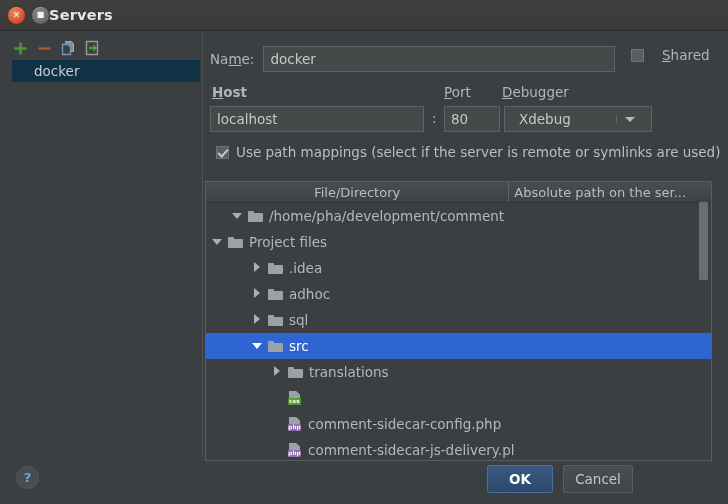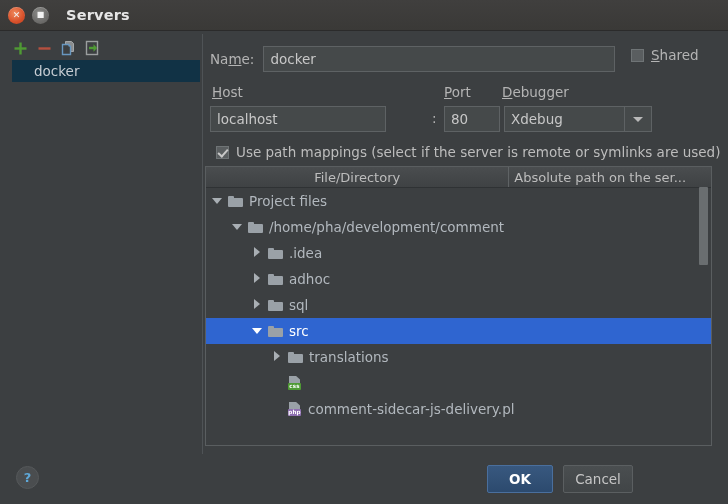--- a/index.html
+++ b/index.html
@@ -30,21 +30,20 @@
     margin-left: 7px;
     display: flex; align-items: center; justify-content: center;
     font-size: 9px; color: #f2f2f2;
     box-shadow: inset 0 1px 0 rgba(255,255,255,0.22);
   }
   .wbtn.close { background: radial-gradient(circle at 40% 35%, #f08a5d 0%, #d8502a 60%, #bc3f1f 100%); margin-left: 8px;}
   .wbtn.max   { background: radial-gradient(circle at 40% 35%, #8a8a88 0%, #6d6c6a 60%, #5b5a58 100%); }
   .wbtn .glyph { line-height: 1; font-family: "DejaVu Sans", sans-serif; }
   .wbtn.max .glyph { font-size: 8px; }
   .title-text {
-    margin-left: 17px;
     font-size: 14.5px; font-weight: bold;
     color: #e6e6e6;
     letter-spacing: 0.2px;
   }
 
   
   .left-toolbar {
     position: absolute; left: 8px; top: 36px;
     width: 190px; height: 24px;
     display: flex; align-items: center;
@@ -109,35 +108,35 @@
     content: "";
     position: absolute;
     left: 3px; top: 0px;
     width: 4px; height: 8px;
     border: solid #c9c9c9;
     border-width: 0 2px 2px 0;
     transform: rotate(42deg);
   }
   .shared-wrap {
     position: absolute; left: 421px; top: 13px;
-    display: flex; align-items: center; gap: 7px;
+    display: flex; align-items: center; gap: 18px;
   }
 
   .hpd-labels { position: absolute; left: 2px; top: 50px; width: 512px; height: 18px; }
-  .hpd-labels .l1 { position: absolute; left: 0px; top: 0; }
+  .hpd-labels .l1 { position: absolute; left: 0px; top: 0; font-weight: bold; }
   .hpd-labels .l2 { position: absolute; left: 232px; top: 0; }
   .hpd-labels .l3 { position: absolute; left: 290px; top: 0; }
 
   .hpd-fields { position: absolute; left: 0px; top: 72px; width: 512px; height: 28px; }
-  #host-input { position: absolute; left: 0px; top: 0; width: 176px; }
+  #host-input { position: absolute; left: 0px; top: 0; width: 214px; }
   .colon { position: absolute; left: 222px; top: 4px; color: #b4b4b4; font-size: 13.5px; }
   #port-input { position: absolute; left: 234px; top: 0; width: 56px; }
   #debugger-select {
     position: absolute; left: 294px; top: 0; width: 148px;
-    padding: 0; display: flex; align-items: stretch;
+    padding: 8px; display: flex; align-items: stretch;
   }
   #debugger-select .dval { flex: 1; display: flex; align-items: center; padding-left: 6px; }
   #debugger-select .darrow {
     width: 26px; border-left: 1px solid #5e6264;
     display: flex; align-items: center; justify-content: center;
     background: #45494a;
   }
   .caret-down {
     width: 0; height: 0;
     border-left: 5px solid transparent;
@@ -147,21 +146,21 @@
 
   .pathmap-row {
     position: absolute; left: 6px; top: 110px;
     display: flex; align-items: center; gap: 7px;
     width: 505px;
   }
   .pathmap-row .txt { color: #bdbdbd; font-size: 13.5px; white-space: nowrap; }
 
   
   .tablewrap {
-    position: absolute; left: 205px; top: 166px;
+    position: absolute; left: 205px; top: 181px;
     width: 507px; height: 280px;
     border: 1px solid #5a5e60;
     box-sizing: border-box;
     background: #3c3f41;
     overflow: hidden;
   }
   .thead {
     display: flex; height: 20px;
     background: linear-gradient(to bottom, #4a4d4f 0%, #3f4244 100%);
     border-bottom: 1px solid #2f3234;
@@ -373,32 +372,32 @@
 
   </div>
 
   <div class="tablewrap">
     <div class="thead">
       <div class="th c1">File/Directory</div>
       <div class="th c2">Absolute path on the ser...</div>
     </div>
     <div class="tbody" id="tree-body">
         <div class="trow">
+          <div class="rowname" style="padding-left: 26px; width: 300px; overflow: hidden;">
+            <span class="twisty open"></span>
+            <span class="folder-icon"></span>
+            <span>/home/pha/development/comment</span>
+          </div>
+          <div class="rowpath"></div>
+        </div>
+        <div class="trow">
           <div class="rowname" style="padding-left: 6px; width: 300px; overflow: hidden;">
             <span class="twisty open"></span>
             <span class="folder-icon"></span>
             <span>Project files</span>
-          </div>
-          <div class="rowpath"></div>
-        </div>
-        <div class="trow">
-          <div class="rowname" style="padding-left: 26px; width: 300px; overflow: hidden;">
-            <span class="twisty open"></span>
-            <span class="folder-icon"></span>
-            <span>/home/pha/development/comment</span>
           </div>
           <div class="rowpath"></div>
         </div>
         <div class="trow">
           <div class="rowname" style="padding-left: 46px; width: 300px; overflow: hidden;">
             <span class="twisty closed"></span>
             <span class="folder-icon"></span>
             <span>.idea</span>
           </div>
           <div class="rowpath"></div>
@@ -434,20 +433,31 @@
           </div>
           <div class="rowpath"></div>
         </div>
         <div class="trow">
           <div class="rowname" style="padding-left: 66px; width: 300px; overflow: hidden;">
             <span class="twisty none"></span>
             <span class="file-icon">
               <span class="page"></span>
               <span class="badge" style="background: rgb(79, 154, 52);">css</span>
             </span>
+          </div>
+          <div class="rowpath"></div>
+        </div>
+        <div class="trow">
+          <div class="rowname" style="padding-left: 66px; width: 300px; overflow: hidden;">
+            <span class="twisty none"></span>
+            <span class="file-icon">
+              <span class="page"></span>
+              <span class="badge" style="background: rgb(142, 111, 176);">php</span>
+            </span>
+            <span>comment-sidecar-config.php</span>
           </div>
           <div class="rowpath"></div>
         </div>
         <div class="trow">
           <div class="rowname" style="padding-left: 66px; width: 300px; overflow: hidden;">
             <span class="twisty none"></span>
             <span class="file-icon">
               <span class="page"></span>
               <span class="badge" style="background: rgb(142, 111, 176);">php</span>
             </span>

